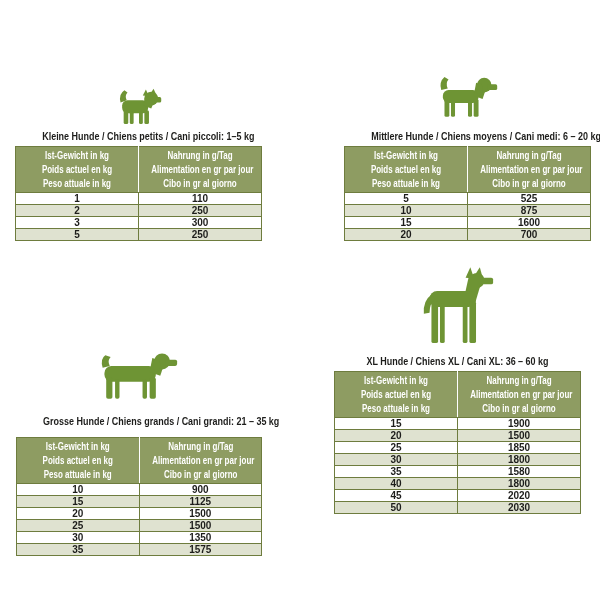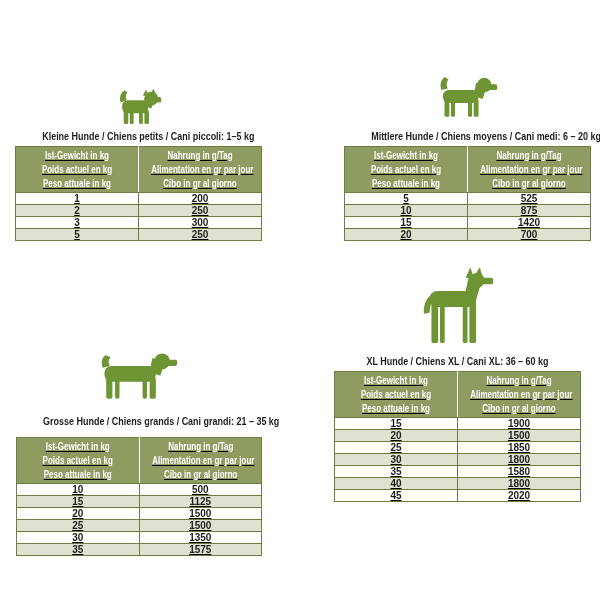--- a/index.html
+++ b/index.html
@@ -37,21 +37,20 @@
     text-align: center; white-space: nowrap; height: 13px; line-height: 13px;
     transform: scaleX(0.78); transform-origin: 50% 50%;
     margin-bottom: 3px;
   }
   #sec-2 .title { margin-bottom: 9px; }
 
   table.feed {
     width: 100%;
     border-collapse: collapse;
     table-layout: fixed;
-    text-decoration: underline;
   }
   table.feed th, table.feed td { border: 1px solid var(--border); }
   table.feed thead th {
     background: var(--header-green);
     height: 46px; vertical-align: middle; padding: 0;
   }
   table.feed thead th:first-child { border-right: 1px solid #FFFFFF; }
   .th-line {
     color: var(--header-text); font-size: 10px; font-weight: 700;
     line-height: 14px; text-align: center; white-space: nowrap;
@@ -95,21 +94,21 @@
         <th>
           <div class="th-line">Nahrung in g/Tag</div>
           <div class="th-line">Alimentation en gr par jour</div>
           <div class="th-line">Cibo in gr al giorno</div>
         </th>
       </tr>
     </thead>
     <tbody>
         <tr>
           <td>1</td>
-          <td>200</td>
+          <td>110</td>
         </tr>
         <tr>
           <td>2</td>
           <td>250</td>
         </tr>
         <tr>
           <td>3</td>
           <td>300</td>
         </tr>
         <tr>
@@ -155,21 +154,21 @@
         <tr>
           <td>5</td>
           <td>525</td>
         </tr>
         <tr>
           <td>10</td>
           <td>875</td>
         </tr>
         <tr>
           <td>15</td>
-          <td>1420</td>
+          <td>1600</td>
         </tr>
         <tr>
           <td>20</td>
           <td>700</td>
         </tr>
       </tbody>
   </table>
 </div>
 
 <div class="section" id="sec-2">
@@ -199,21 +198,21 @@
         <th>
           <div class="th-line">Nahrung in g/Tag</div>
           <div class="th-line">Alimentation en gr par jour</div>
           <div class="th-line">Cibo in gr al giorno</div>
         </th>
       </tr>
     </thead>
     <tbody>
         <tr>
           <td>10</td>
-          <td>500</td>
+          <td>900</td>
         </tr>
         <tr>
           <td>15</td>
           <td>1125</td>
         </tr>
         <tr>
           <td>20</td>
           <td>1500</td>
         </tr>
         <tr>
@@ -286,15 +285,19 @@
           <td>1580</td>
         </tr>
         <tr>
           <td>40</td>
           <td>1800</td>
         </tr>
         <tr>
           <td>45</td>
           <td>2020</td>
         </tr>
+        <tr>
+          <td>50</td>
+          <td>2030</td>
+        </tr>
       </tbody>
   </table>
 </div>
 
 </body></html>

